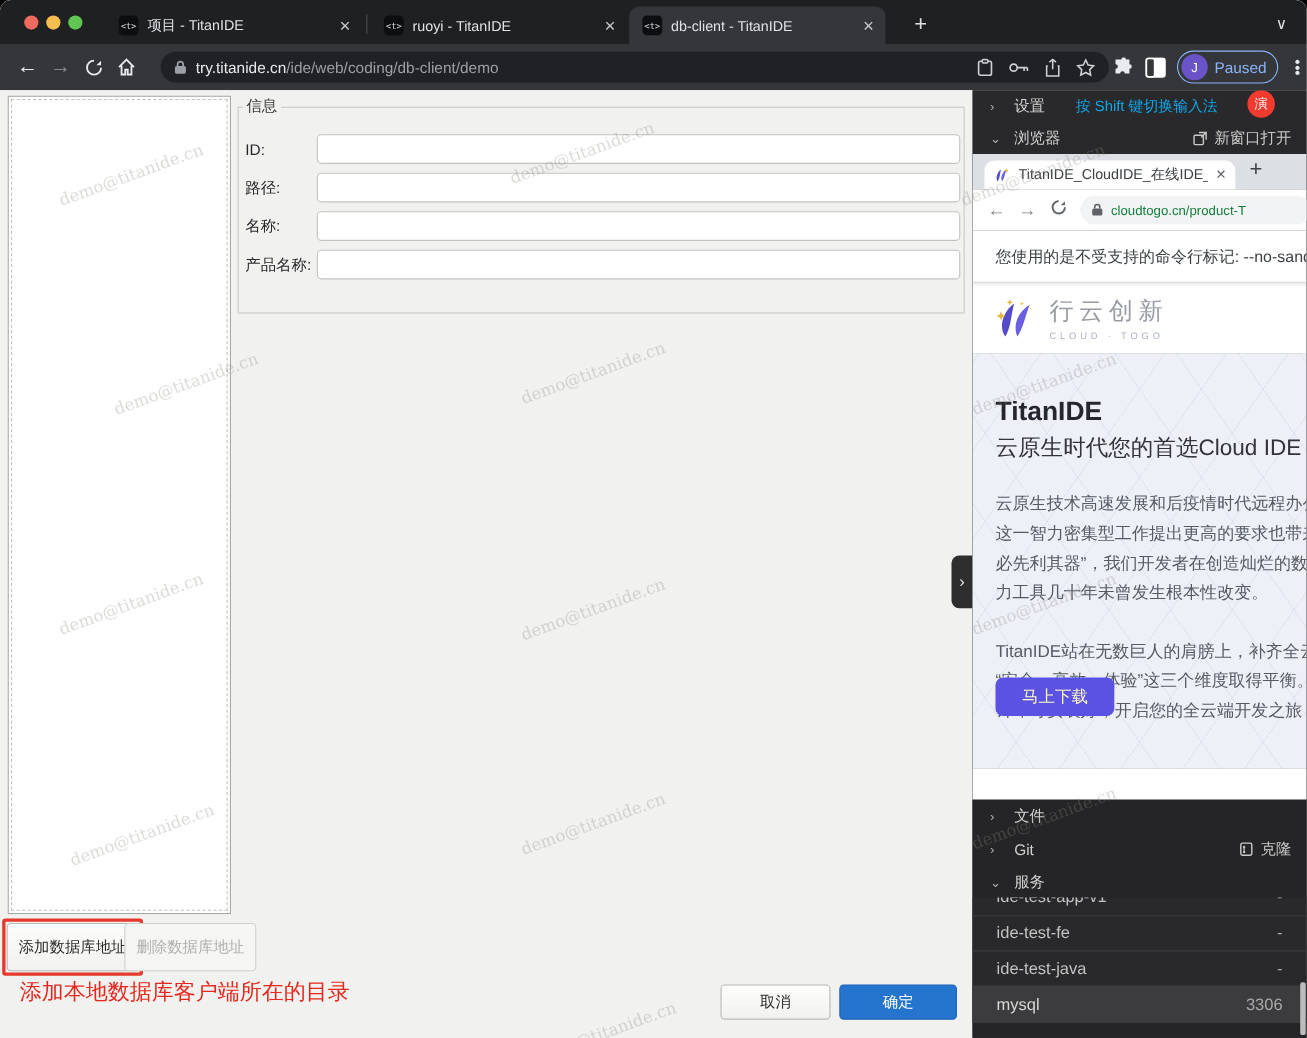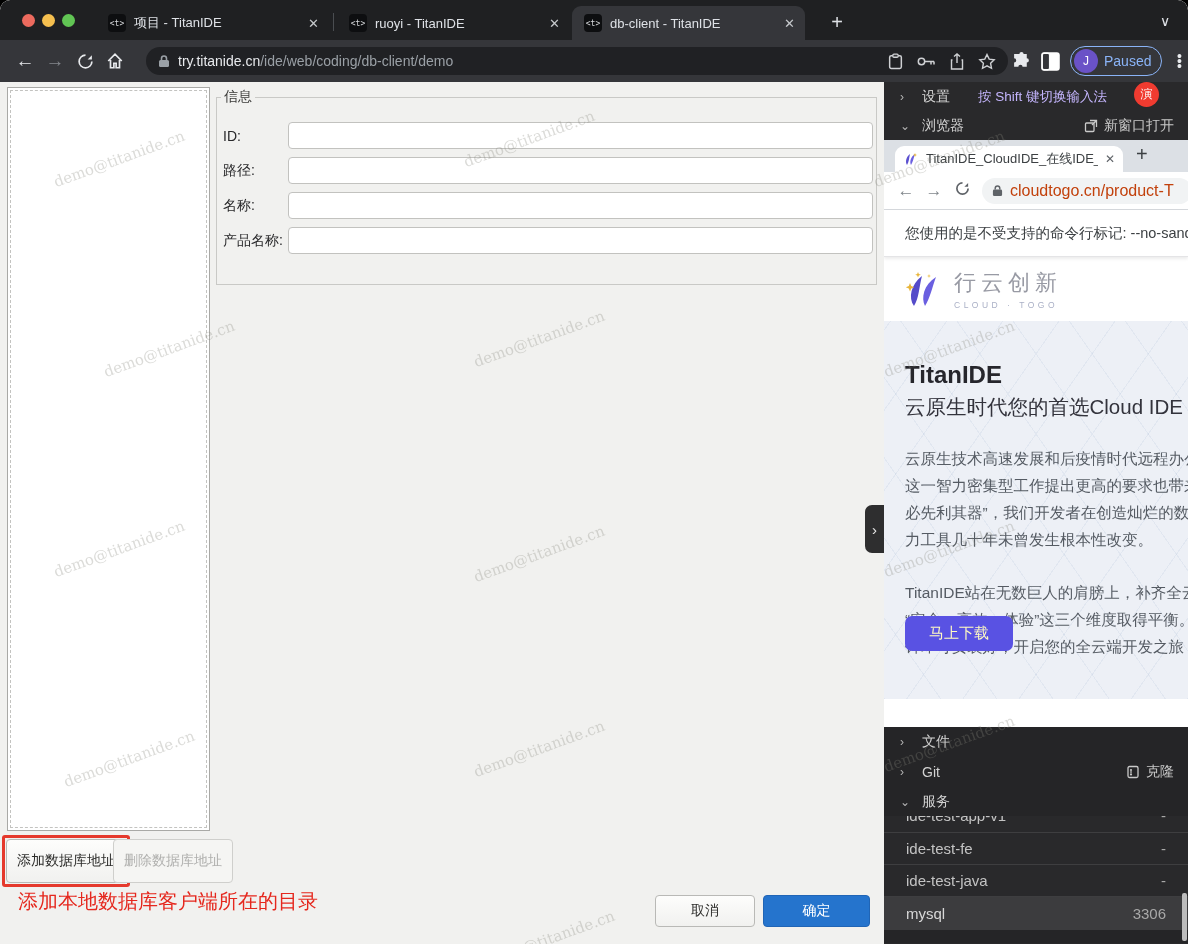--- a/index.html
+++ b/index.html
@@ -51,32 +51,32 @@
   .annotation { position:absolute; left:18px; top:806px; color:#e5281e; font-size:20px; }
   .cancel-btn { position:absolute; left:655px; top:813px; width:100px; height:32px; }
   .ok-btn { position:absolute; left:763px; top:813px; width:107px; height:32px; background:#2574cd; border:1px solid #2065b6; border-radius:4px; color:#fff; font-size:14px; }
   .panel-handle { position:absolute; left:865px; top:423px; width:19px; height:48px; background:#2e2e2f; border-radius:7px 0 0 7px; color:#e8e8e8; font-size:15px; display:flex; align-items:center; justify-content:center; }
 
   
   .sidebar { position:absolute; left:884px; top:82px; width:304px; height:862px; background:#29292b; overflow:hidden; }
   .side-row { display:flex; align-items:center; height:29px; padding:0 14px 0 16px; color:#d2d2d2; font-size:14px; }
   .side-row .chev { width:22px; color:#b3b3b3; font-size:12px; }
   .side-row .right { margin-left:auto; display:flex; align-items:center; gap:6px; color:#c9c9c9; }
-  .ime-hint { margin-left:28px; color:#c4b5fd; font-size:13.5px; white-space:nowrap;text-align:center; }
+  .ime-hint { margin-left:28px; color:#0ea5e9; font-size:13.5px; white-space:nowrap;text-align:center; }
   .demo-badge { position:absolute; left:250px; top:0px; width:25px; height:25px; border-radius:50%; background:#f03b30; color:#fff; font-size:12px; display:flex; align-items:center; justify-content:center; }
 
   .mini-tabstrip { position:relative; height:32px; background:#dce0e5; }
   .mini-tab { position:absolute; left:11px; top:6px; width:228px; height:26px; background:#fff; border-radius:9px 9px 0 0; display:flex; align-items:center; padding:0 8px; gap:7px; }
   .mini-tab .title { flex:1; font-size:13px; color:#3c4043; white-space:nowrap; overflow:hidden; }
   .mini-tab .close { color:#5f6368; font-size:12px; }
   .mini-plus { position:absolute; left:252px; top:3px; color:#3c4043; font-size:20px; }
   .mini-toolbar { height:38px; background:#fff; display:flex; align-items:center; padding-left:8px; border-bottom:1px solid #d5d8dc; }
   .mini-nav { width:28px; text-align:center; color:#80868b; font-size:17px; flex:none; }
   .mini-pill { margin-left:6px; height:26px; background:#f1f3f4; border-radius:13px; display:flex; align-items:center; padding:0 10px; width:210px; flex:none; }
-  .mini-pill .url { color:#c2410c; font-size:16px; margin-left:7px; white-space:nowrap; }
+  .mini-pill .url { color:#15803d; font-size:12px; margin-left:7px; white-space:nowrap; }
   .warnbar { height:47px; background:#fff; border-bottom:1px solid #e4e4e6; box-shadow:0 2px 3px rgba(0,0,0,.08); display:flex; align-items:center; padding-left:21px; position:relative; z-index:2; }
   .warnbar span { color:#3c4043; font-size:14.5px; white-space:nowrap; }
 
   .logoband { height:64px; background:#fff; display:flex; align-items:center; padding-left:18px; }
   .logotext { margin-left:10px; }
   .logotext .cn { color:#989aa4; font-size:22px; letter-spacing:5px; }
   .logotext .en { color:#aab0c6; font-size:8.5px; letter-spacing:3.5px; margin-top:2px; }
 
   .hero { height:378px; background:#edf0f6; position:relative; overflow:hidden; padding:40px 0 0 21px;
     background-image:

